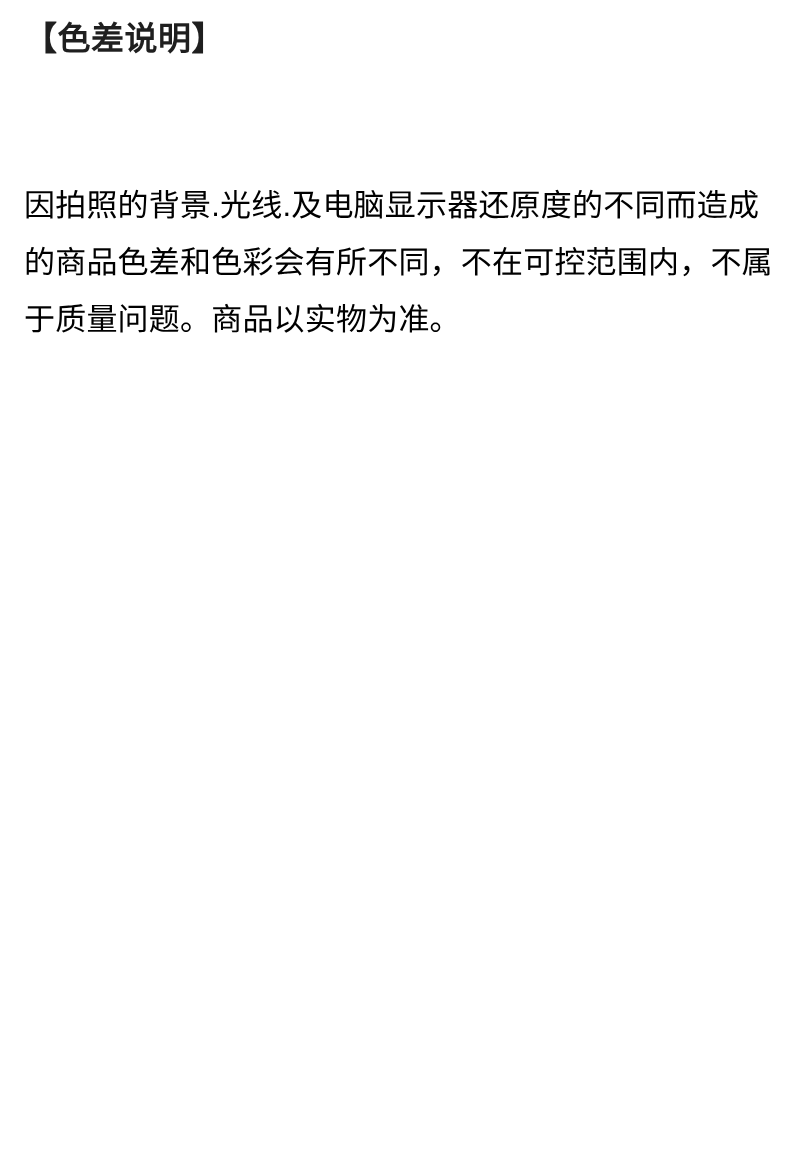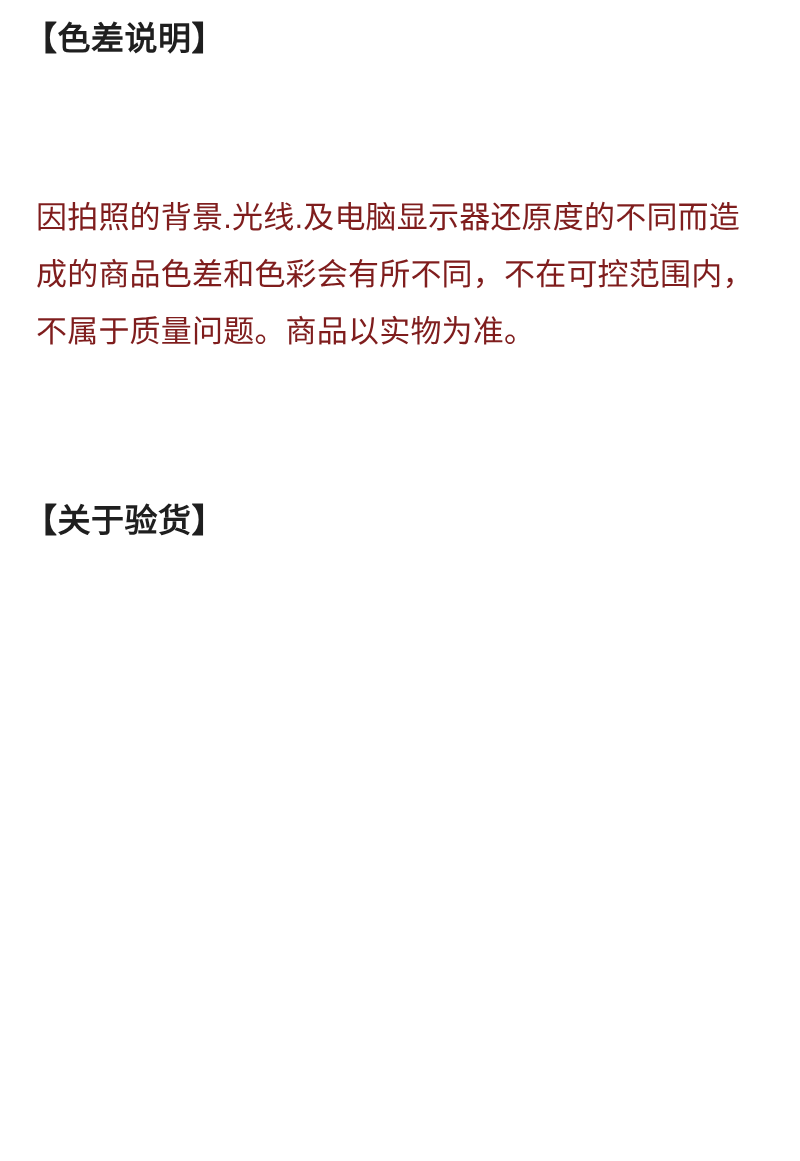--- a/index.html
+++ b/index.html
@@ -32,39 +32,38 @@
     color: #1f1f1f;
     letter-spacing: 0.5px;
     margin: 0;
     padding: 0;
   }
   .heading-gap-1 { height: 118px; }
   .heading-gap-2 { height: 130px; }
   .section-body {
     font-size: 31px;
     line-height: 57px;
-    color: #7f1d1d;
-    margin: 12px;
+    color: #000000;
+    margin: 0;
     padding: 0;
     letter-spacing: 0.2px;
     word-break: break-all;
   }
   .block-gap { height: 128px; }
 </style>
 </head>
 <body>
 
 <div class="page">
 
   <div class="section">
     <h2 class="section-heading">【色差说明】</h2>
     <div class="heading-gap-1"></div>
     <p class="section-body">因拍照的背景.光线.及电脑显示器还原度的不同而造成的商品色差和色彩会有所不同，不在可控范围内，不属于质量问题。商品以实物为准。</p>
   </div>
 
   <div class="block-gap"></div>
 
   <div class="section">
-    <h2 class="section-heading">【关于验货】</h2>
     <div class="heading-gap-2"></div>
   </div>
 
 </div>
 
 </body></html>

